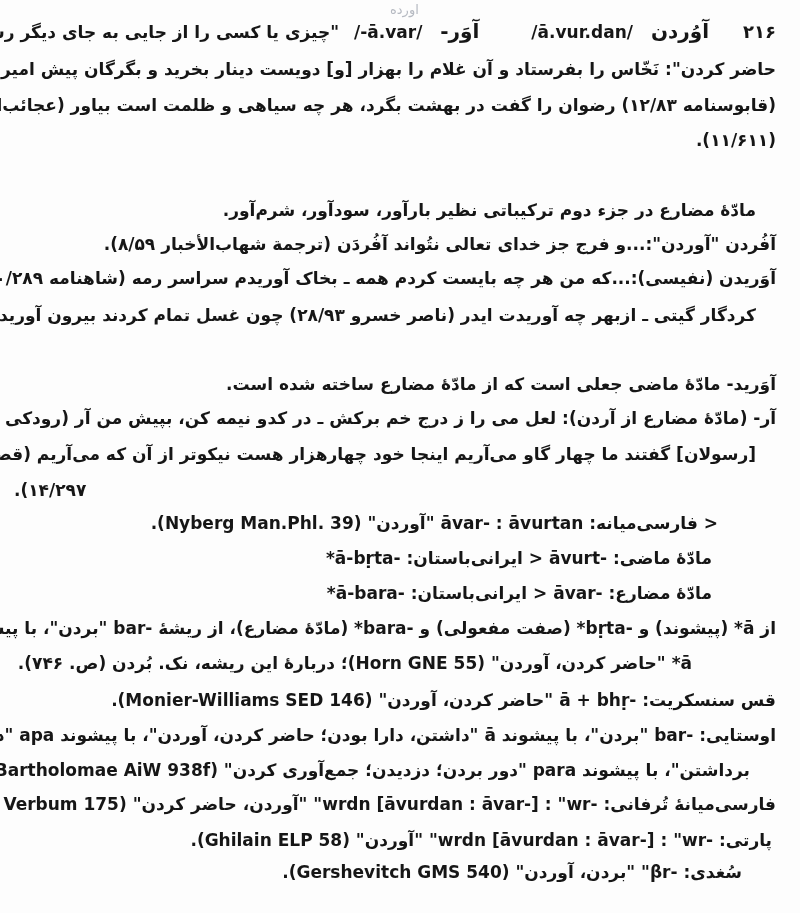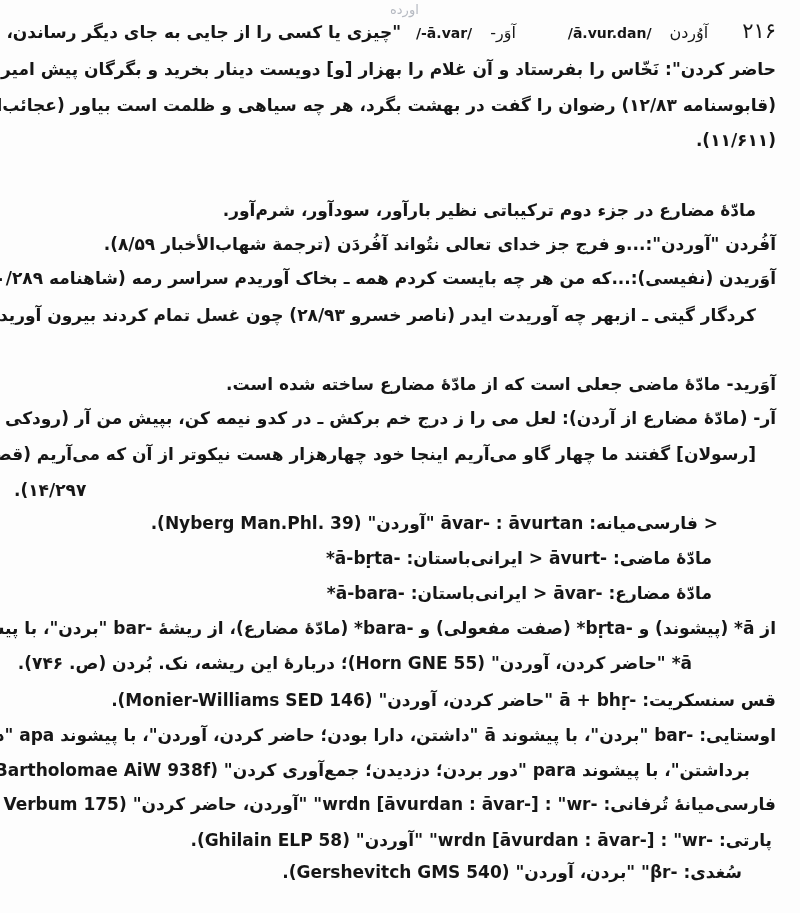--- a/index.html
+++ b/index.html
@@ -11,24 +11,24 @@
     position:absolute;left:390px;top:2px;font-size:13px;font-weight:400;
     color:#b6bac2;direction:rtl;
   }
   .scan{position:absolute;left:22px;right:24px;top:0;bottom:0;direction:rtl;}
   .line{
     position:absolute;left:0;right:0;height:26px;line-height:26px;
     text-align:right;white-space:nowrap;font-size:17px;font-weight:700;
   }
   .line.endleft{right:auto;left:-8px;text-align:right;}
   .hdr{display:block;}
-  .pgnum{font-size:21px;font-weight:400;}
-  .hw{font-size:16px;font-weight:400;}
+  .pgnum{font-size:18px;font-weight:700;}
+  .hw{font-size:20px;font-weight:700;}
   .hw.m1{margin-right:28px;}
-  .pron{font-size:14px;font-weight:700;margin-right:12px;}
+  .pron{font-size:17px;font-weight:700;margin-right:12px;}
   .stemgap{margin-right:46px;}
   .defstart{margin-right:9px;}
   .footer{
     position:absolute;left:25px;top:881px;font-size:19px;font-weight:400;
     color:#b4b7bd;font-family:"Liberation Sans","DejaVu Sans",sans-serif;
     letter-spacing:0.3px;
   }
 </style>
 </head>
 <body>

